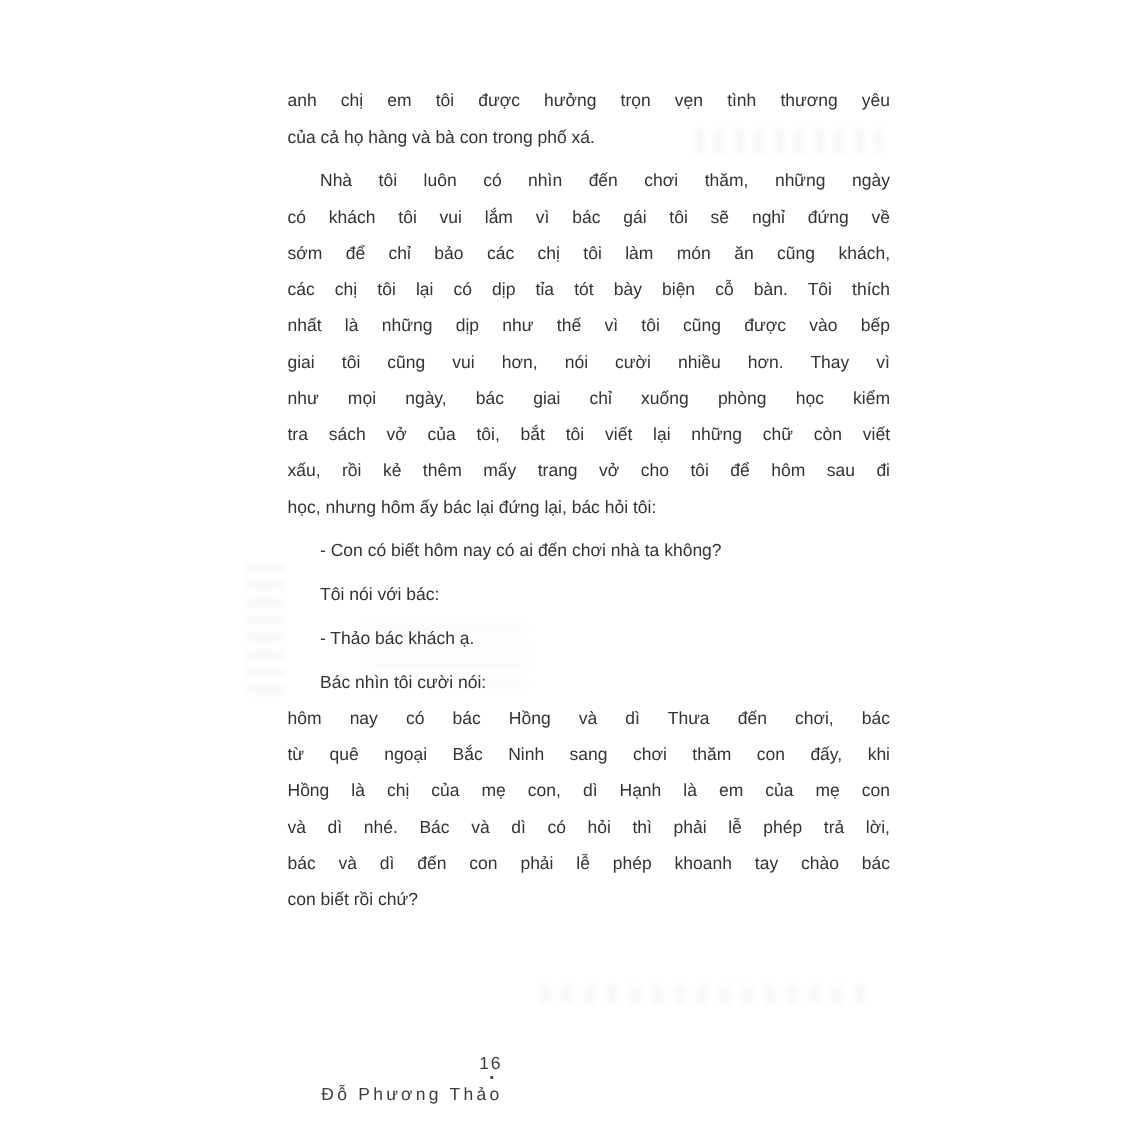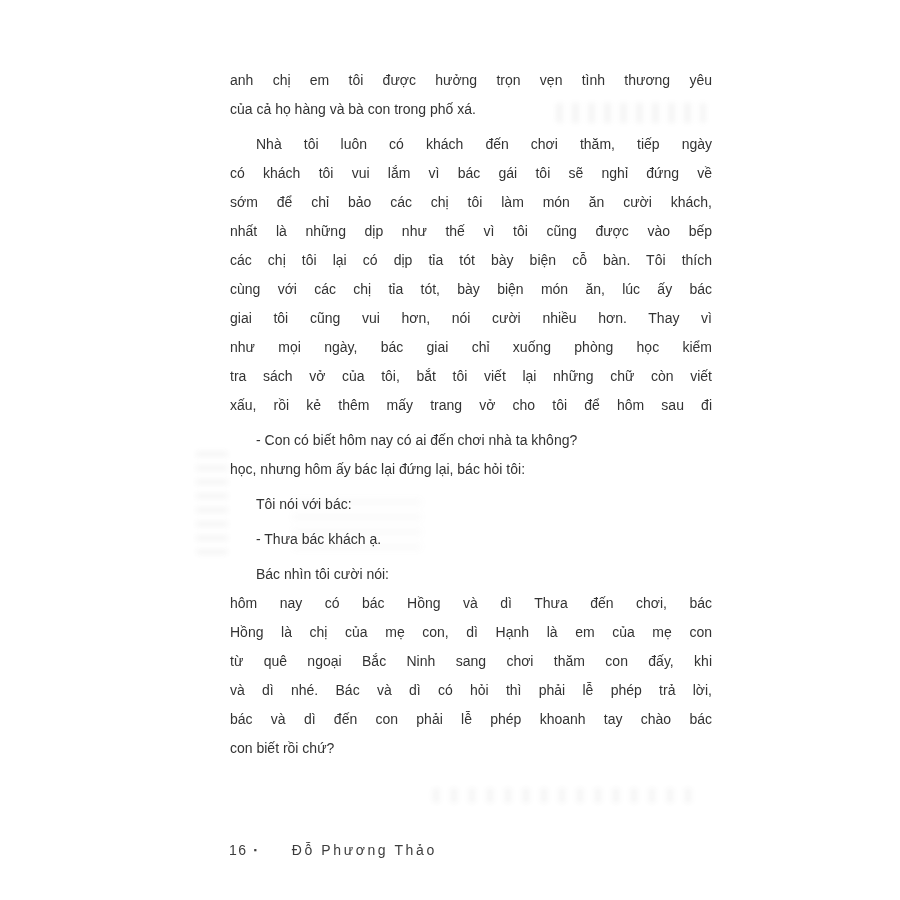--- a/index.html
+++ b/index.html
@@ -39,24 +39,25 @@
   .line.indent {
     padding-left: 26px;
     margin-top: 6px;
   }
   
   .footer {
     position: absolute;
     left: 229px;
     top: 842px;
     display: flex;
-    align-items: center;
+    align-items: flex-end;
     font-family: "Liberation Sans", "DejaVu Sans", sans-serif;
     color: #3d3d3d;
     font-size: 14px;
+    flex-direction: column;
   }
   .footer .pg {
     letter-spacing: 1.5px;
   }
   .footer .sep {
     font-size: 9px;
     margin: 0 7px 0 6px;
     line-height: 1;
   }
   .footer .author {
@@ -98,38 +99,37 @@
 <div class="page">
 
   <div class="artifact a1"></div>
   <div class="artifact a2"></div>
   <div class="artifact a3"></div>
   <div class="artifact a4"></div>
 
   <main class="text-block">
       <div class="line">anh chị em tôi được hưởng trọn vẹn tình thương yêu</div>
       <div class="line left">của cả họ hàng và bà con trong phố xá.</div>
-      <div class="line indent">Nhà tôi luôn có khách đến chơi thăm, tiếp ngày</div>
+      <div class="line indent">Nhà tôi luôn có nhìn đến chơi thăm, những ngày</div>
       <div class="line">có khách tôi vui lắm vì bác gái tôi sẽ nghỉ đứng về</div>
-      <div class="line">sớm để chỉ bảo các chị tôi làm món ăn cười khách,</div>
+      <div class="line">sớm để chỉ bảo các chị tôi làm món ăn cũng khách,</div>
+      <div class="line">các chị tôi lại có dịp tỉa tót bày biện cỗ bàn. Tôi thích</div>
       <div class="line">nhất là những dịp như thế vì tôi cũng được vào bếp</div>
-      <div class="line">các chị tôi lại có dịp tỉa tót bày biện cỗ bàn. Tôi thích</div>
-      <div class="line">cùng với các chị tỉa tót, bày biện món ăn, lúc ấy bác</div>
       <div class="line">giai tôi cũng vui hơn, nói cười nhiều hơn. Thay vì</div>
       <div class="line">như mọi ngày, bác giai chỉ xuống phòng học kiểm</div>
       <div class="line">tra sách vở của tôi, bắt tôi viết lại những chữ còn viết</div>
       <div class="line">xấu, rồi kẻ thêm mấy trang vở cho tôi để hôm sau đi</div>
+      <div class="line left">học, nhưng hôm ấy bác lại đứng lại, bác hỏi tôi:</div>
       <div class="line indent left">- Con có biết hôm nay có ai đến chơi nhà ta không?</div>
-      <div class="line left">học, nhưng hôm ấy bác lại đứng lại, bác hỏi tôi:</div>
       <div class="line indent left">Tôi nói với bác:</div>
-      <div class="line indent left">- Thưa bác khách ạ.</div>
+      <div class="line indent left">- Thảo bác khách ạ.</div>
       <div class="line indent left">Bác nhìn tôi cười nói:</div>
       <div class="line">hôm nay có bác Hồng và dì Thưa đến chơi, bác</div>
+      <div class="line">từ quê ngoại Bắc Ninh sang chơi thăm con đấy, khi</div>
       <div class="line">Hồng là chị của mẹ con, dì Hạnh là em của mẹ con</div>
-      <div class="line">từ quê ngoại Bắc Ninh sang chơi thăm con đấy, khi</div>
       <div class="line">và dì nhé. Bác và dì có hỏi thì phải lễ phép trả lời,</div>
       <div class="line">bác và dì đến con phải lễ phép khoanh tay chào bác</div>
       <div class="line left">con biết rồi chứ?</div>
     </main>
 
   <footer class="footer">
     <span class="pg">16</span>
     <span class="sep">▪</span>
     <span class="author">Đỗ Phương Thảo</span>
   </footer>

